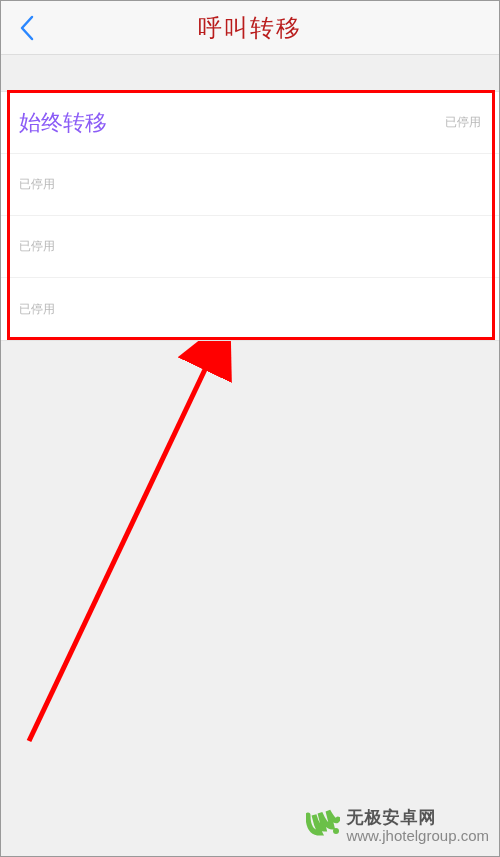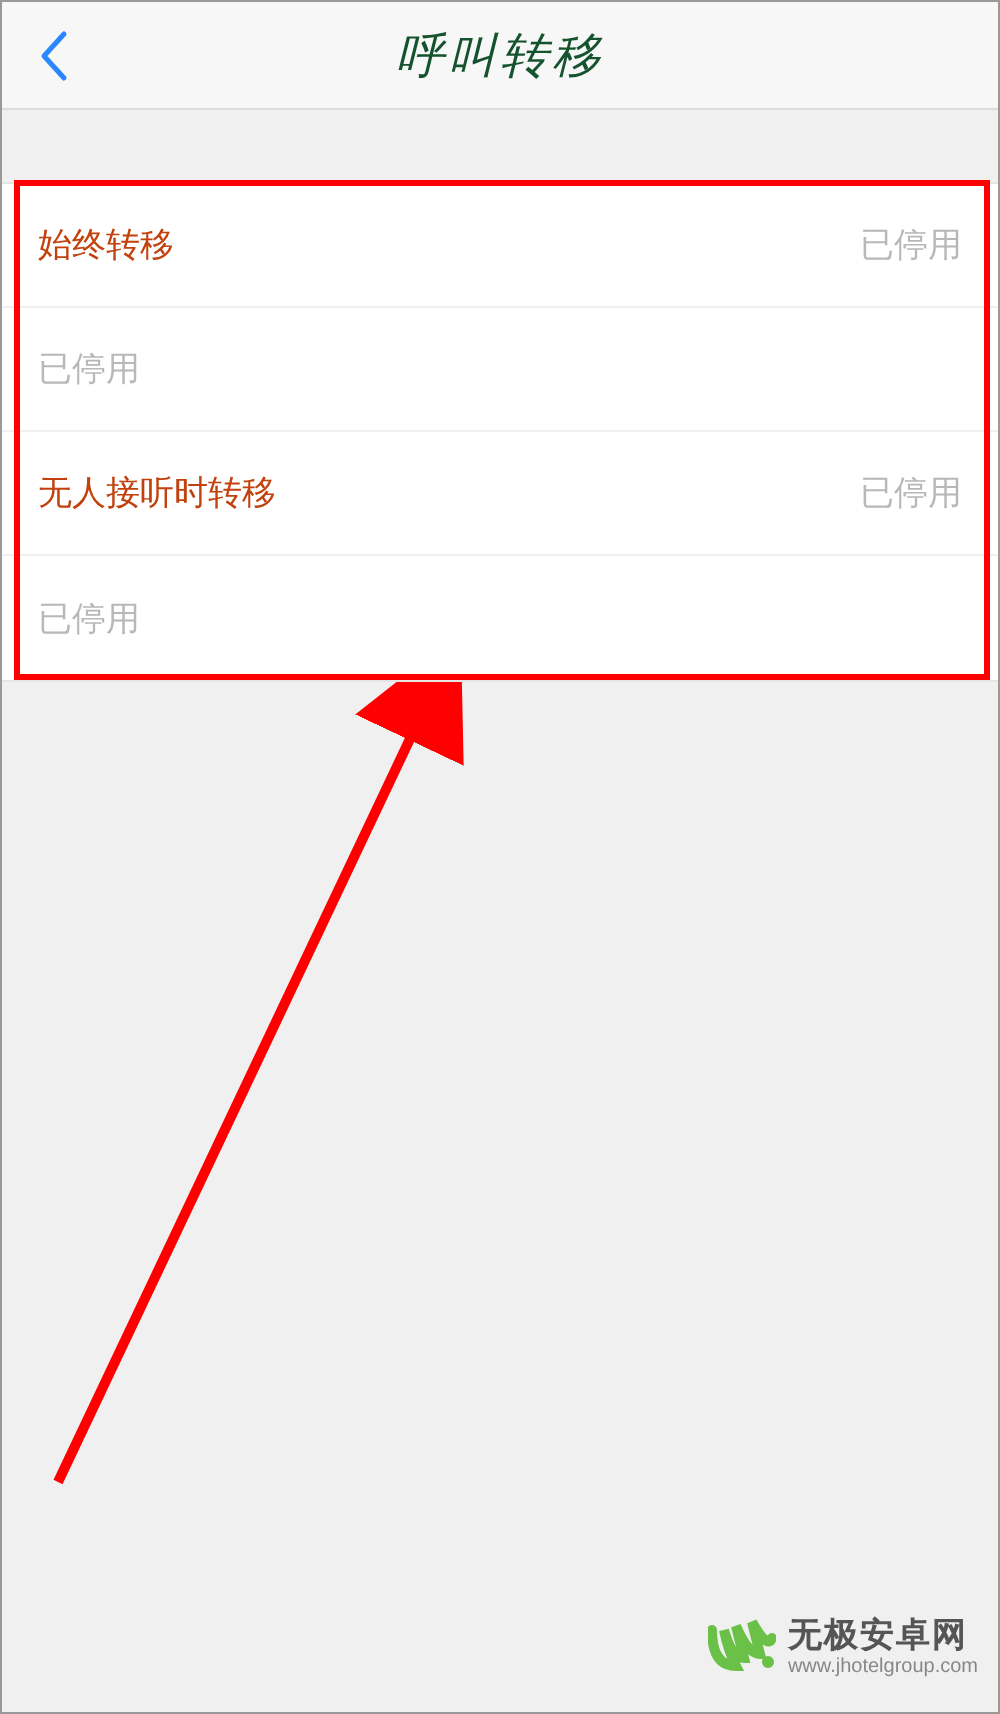--- a/index.html
+++ b/index.html
@@ -34,23 +34,22 @@
       padding: 6px;
     }
     .back-button svg {
       width: 16px;
       height: 26px;
       display: block;
     }
     .title {
       font-size: 24px;
       font-weight: normal;
-      color: #14532d;
+      color: #b91c1c;
       letter-spacing: 2px;
-      font-style: italic;
     }
     .content {
       padding-top: 36px;
     }
     .list {
       background: #fff;
       border-top: 1px solid #e5e5e5;
       border-bottom: 1px solid #e5e5e5;
       position: relative;
     }
@@ -60,25 +59,25 @@
       display: flex;
       align-items: center;
       justify-content: space-between;
       border-bottom: 1px solid #f0f0f0;
       cursor: pointer;
     }
     .list-item:last-child {
       border-bottom: none;
     }
     .item-label {
-      font-size: 17px;
-      color: #c2410c;
+      font-size: 22px;
+      color: #8b5cf6;
     }
     .item-status {
-      font-size: 17px;
+      font-size: 12px;
       color: #b8b8b8;
     }
     .annot-box {
       position: absolute;
       top: 89px;
       left: 6px;
       width: 488px;
       height: 250px;
       border: 3px solid #ff0000;
       pointer-events: none;
@@ -106,21 +105,21 @@
     }
     .wm-line1 {
       font-family: "Microsoft YaHei", sans-serif;
       font-size: 17px;
       font-weight: bold;
       color: #555;
       letter-spacing: 1px;
     }
     .wm-line2 {
       font-family: Arial, sans-serif;
-      font-size: 10px;
+      font-size: 15px;
       color: #888;
     }
   </style>
 </head>
 <body>
 
 <div class="header">
   <div class="back-button">
     <span>
       <svg viewBox="0 0 16 26">
@@ -134,21 +133,20 @@
 <div class="content">
   <div class="list">
     <div class="list-item">
       <span class="item-label">始终转移</span>
       <span class="item-status">已停用</span>
     </div>
     <div class="list-item">
       <span class="item-status">已停用</span>
     </div>
     <div class="list-item">
-      <span class="item-label">无人接听时转移</span>
       <span class="item-status">已停用</span>
     </div>
     <div class="list-item">
       <span class="item-status">已停用</span>
     </div>
   </div>
 </div>
 
 <div class="annot-box"></div>
 

